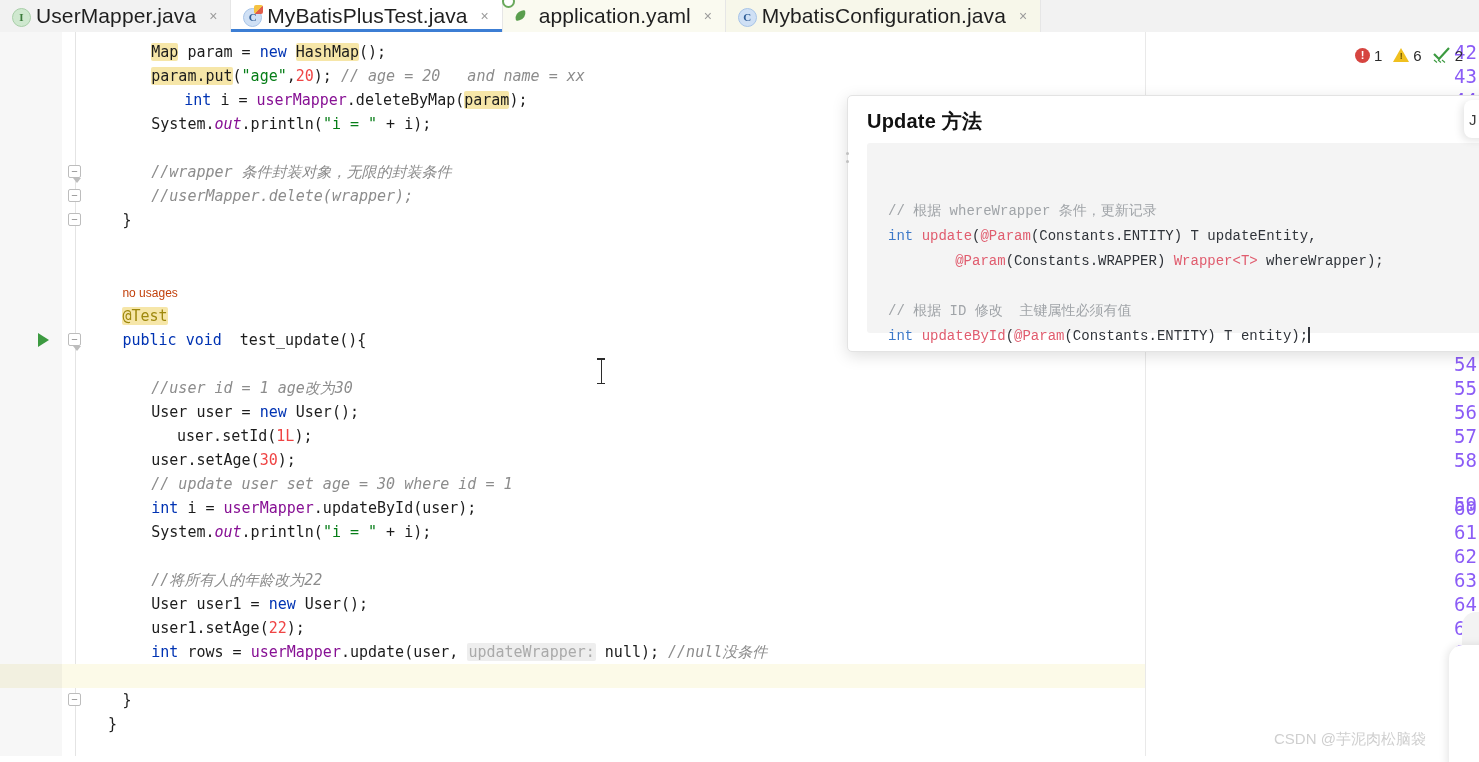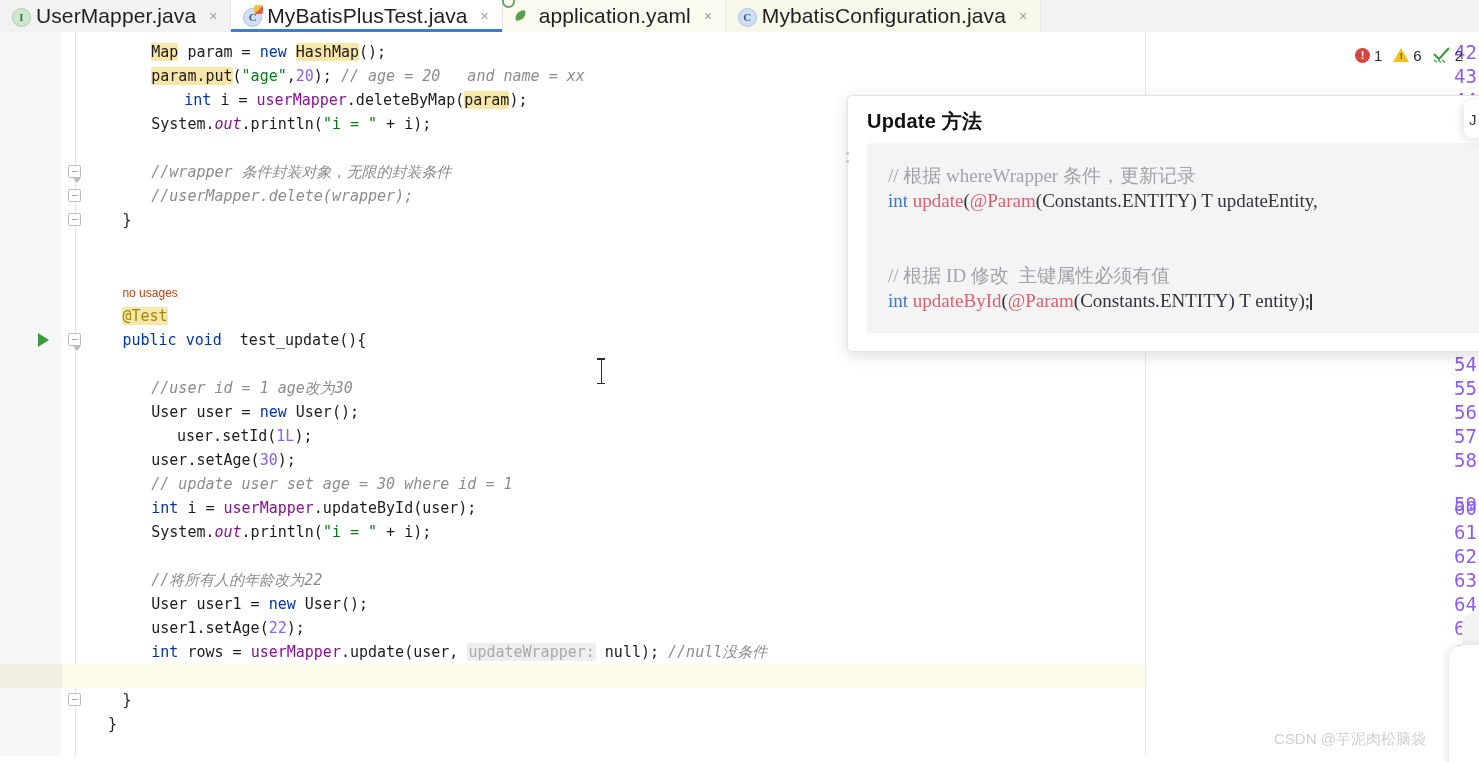--- a/index.html
+++ b/index.html
@@ -107,21 +107,21 @@
   }
   .caretrow{
     position:absolute;left:62px;width:1083px;height:24px;background:#fcfae8;
   }
   .caretrow-gut{
     position:absolute;left:0;width:62px;height:24px;background:#f2f0e0;
   }
 
   
   .kw{color:#0033b3;}
-  .num{color:#8b5cf6;}
+  .num{color:#ef4444;}
   .str{color:#067d17;}
   .cmt{color:#8c8c8c;font-style:italic;}
   .fld{color:#871094;}
   .anno{color:#9e880d;}
   .hl{background:#f6e6a8;border-radius:2px;}
   .hint{color:#aaaaaa;background:#eeeeee;border-radius:2px;padding:0 1px;}
   .usages{color:#c2410c;font-family:Liberation Sans, sans-serif;font-size:12px;font-style:normal;}
   .fold{
     position:absolute;left:68px;width:13px;height:13px;box-sizing:border-box;
     border:1px solid #bdbdbd;border-radius:2px;background:#fff;color:#888;
@@ -162,21 +162,21 @@
   #popup-title{
     position:absolute;left:19px;top:12px;font-size:20px;font-weight:bold;
     color:#111;font-family:"Liberation Sans",sans-serif;letter-spacing:.2px;
   }
   #popup-codebox{
     position:absolute;left:19px;top:47px;width:660px;height:190px;
     background:#f4f4f4;border-radius:3px;
   }
   .pline{
     position:absolute;left:21px;height:25px;line-height:25px;white-space:pre;
-    font-family:Liberation Serif, serif;font-size:19px;color:#30343a;
+    font-family:Liberation Mono, monospace;font-size:14px;color:#30343a;margin-top:36px;
   }
   .p-cmt{color:#a0a4a8;}
   .p-kw{color:#3c78c8;}
   .p-fn{color:#e05c6e;}
   .p-type{color:#e05c6e;}
   .p-id{color:#30343a;}
   .p-caret{display:inline-block;width:1.5px;height:16px;background:#30343a;vertical-align:-3px;}
   #popup-dots{
     position:absolute;left:846px;top:152px;width:4px;z-index:6;
   }
@@ -331,20 +331,21 @@
     </div>
 <div class="caretrow" style="top: 632px;"></div>
     <div class="caretrow-gut" style="top: 632px;"></div>
   </div>
 
 <div id="popup">
   <div id="popup-title">Update 方法</div>
   <div id="popup-codebox">
       <div class="pline" style="top: 20px;"><span class="p-cmt">// 根据 whereWrapper 条件，更新记录</span></div>
       <div class="pline" style="top: 45px;"><span class="p-kw">int</span><span> </span><span class="p-fn">update</span><span>(</span><span class="p-fn">@Param</span><span>(Constants.</span><span class="p-id">ENTITY</span><span>) T updateEntity,</span></div>
+      <div class="pline" style="top: 70px;"><span>        </span><span class="p-fn">@Param</span><span>(Constants.</span><span class="p-id">WRAPPER</span><span>) </span><span class="p-type">Wrapper&lt;T&gt;</span><span> whereWrapper);</span></div>
       <div class="pline" style="top: 120px;"><span class="p-cmt">// 根据 ID 修改  主键属性必须有值</span></div>
       <div class="pline" style="top: 145px;"><span class="p-kw">int</span><span> </span><span class="p-fn">updateById</span><span>(</span><span class="p-fn">@Param</span><span>(Constants.</span><span class="p-id">ENTITY</span><span>) T entity);</span><span class="p-caret"></span></div>
     </div>
 </div>
 <div id="popup-dots">
     <i></i>
     <i></i>
   </div>
 <div id="popup-tag">J</div>
 

